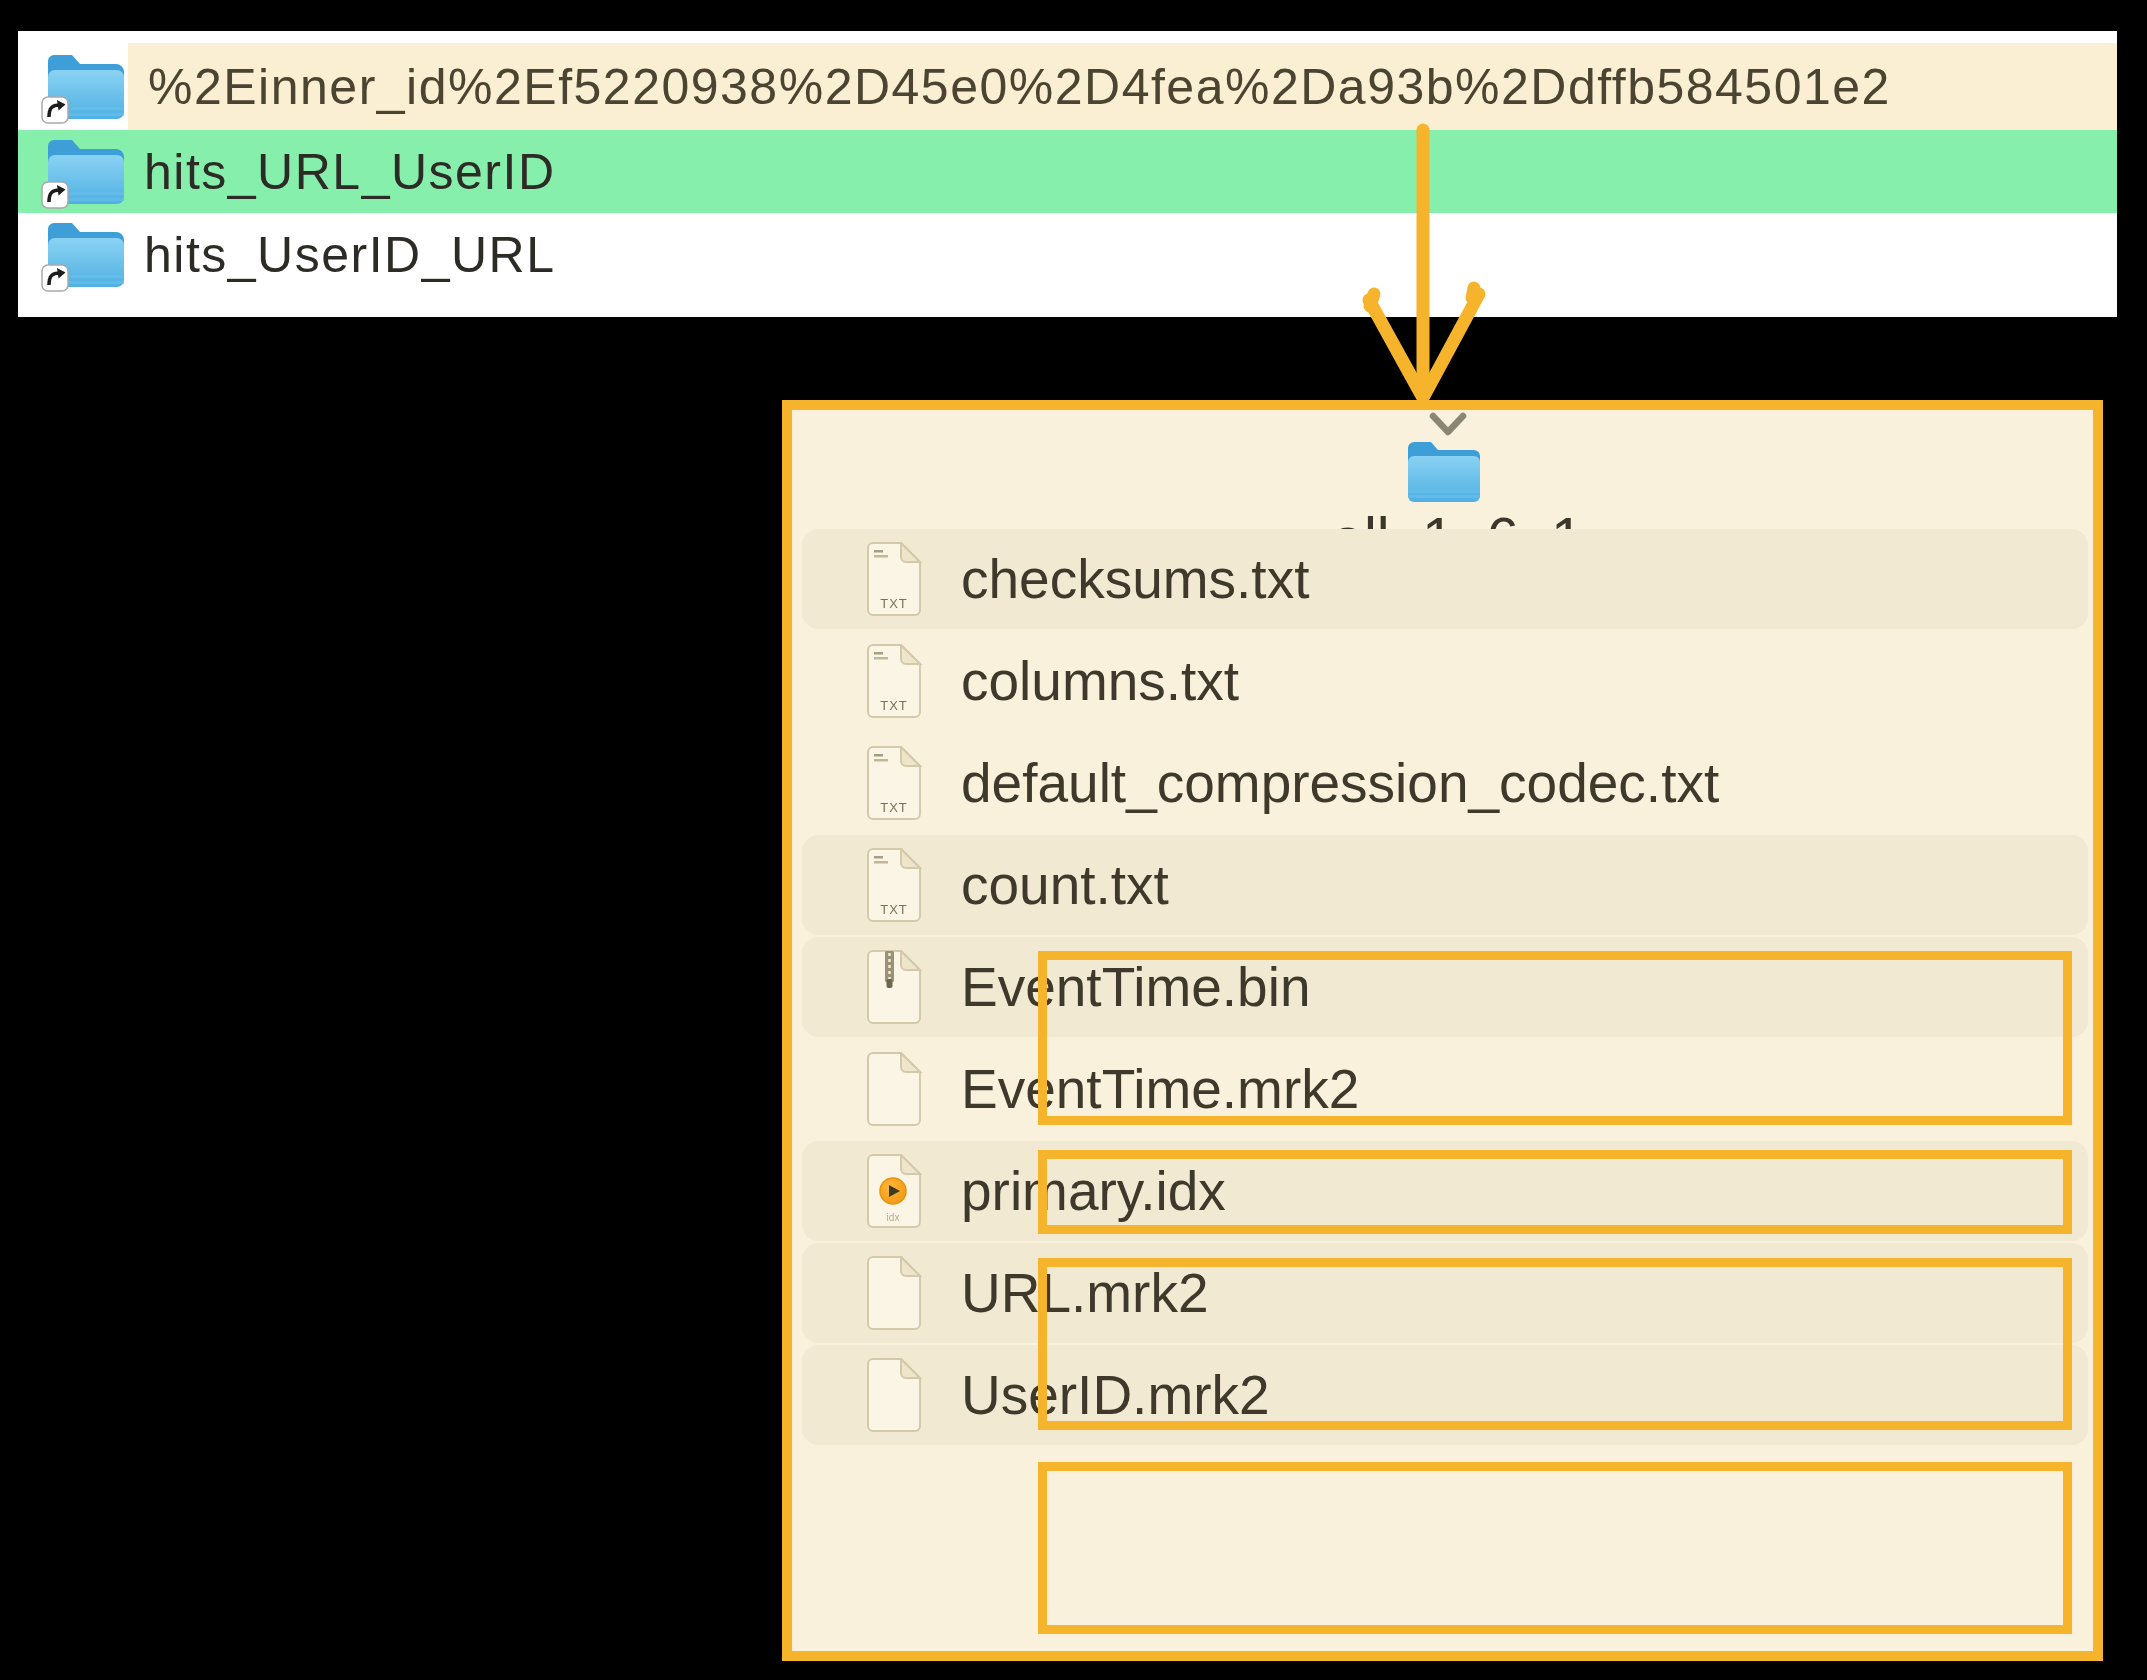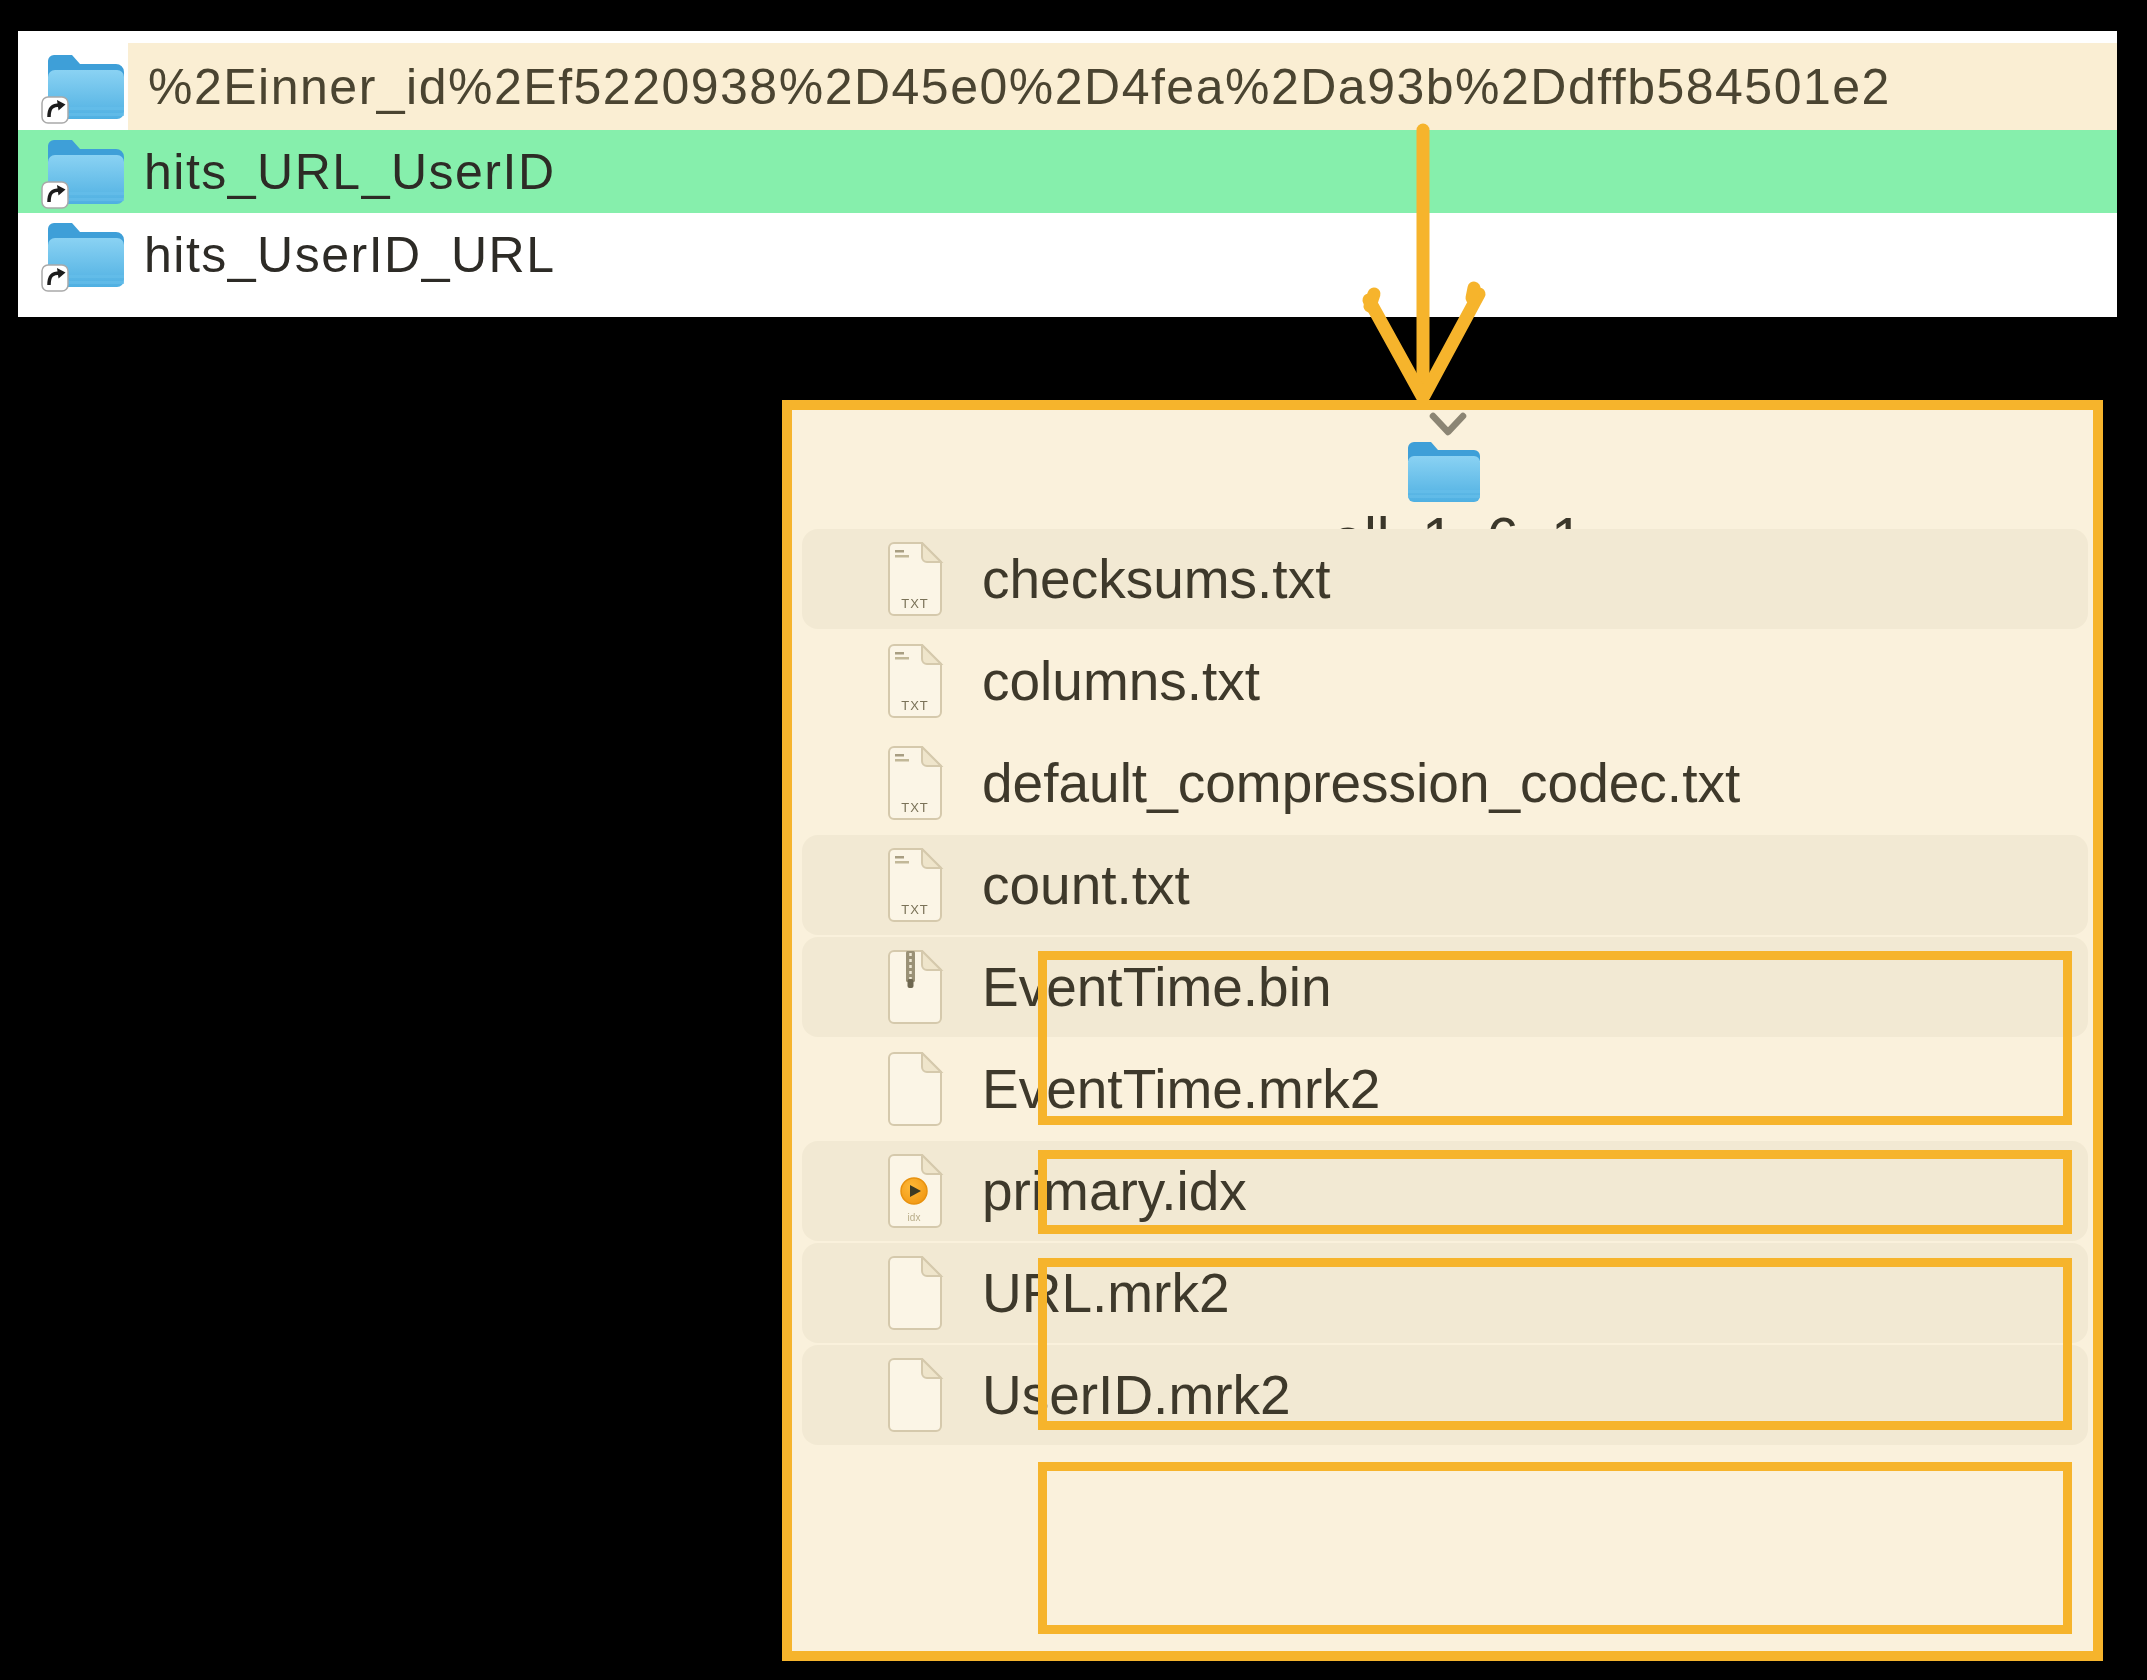--- a/index.html
+++ b/index.html
@@ -42,21 +42,21 @@
   .tree-inner{position:relative;width:100%;height:100%;}
   .folder-row{
     position:relative;height:118px;display:flex;align-items:center;
     padding-left:30px;z-index:1;flex-direction:column;
   }
   .folder-row .chev{flex:0 0 auto;margin-right:20px;width:40px;height:28px;}
   .folder-row .dicon{flex:0 0 auto;margin-right:28px;width:76px;height:66px;}
   .folder-label{font-size:58px;color:#3b372a;white-space:nowrap;}
   .file-row{
     position:relative;height:102px;display:flex;align-items:center;
-    padding-left:92px;z-index:1;
+    padding-left:71px;z-index:1;
   }
   .file-row.striped::before{
     content:"";position:absolute;left:10px;right:5px;top:1px;bottom:1px;
     background:#f2e9d3;border-radius:16px;z-index:0;
   }
   .file-row .dicon{flex:0 0 auto;width:62px;height:74px;position:relative;z-index:1;}
   .file-label{
     font-size:55px;color:#3e392b;white-space:nowrap;margin-left:36px;
     position:relative;z-index:1;
   }

